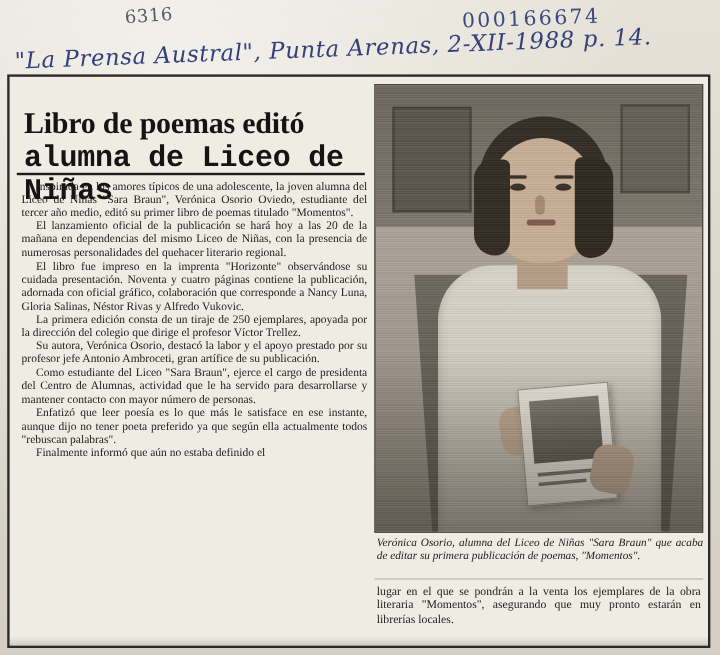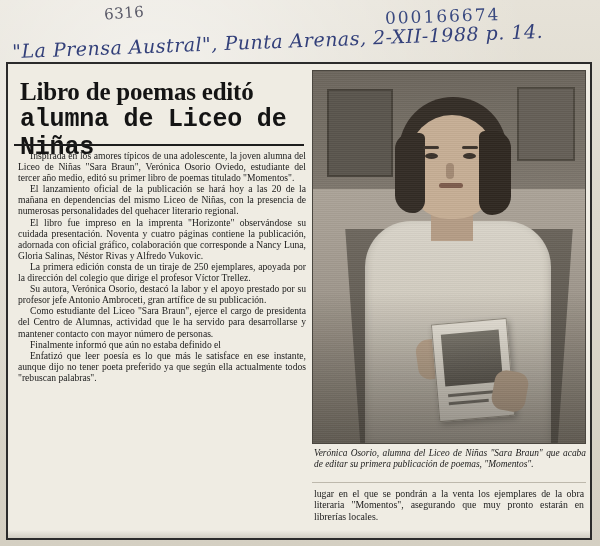--- a/index.html
+++ b/index.html
@@ -86,21 +86,21 @@
     height: 478px;
     border: 2px solid #2b2b2b;
     background: #efece3;
     box-sizing: border-box;
     overflow: hidden;
   }
 
   .clip-inner {
     position: absolute;
     inset: 0;
-    padding: 12px 8px 4px 10px;
+    padding: 24px 8px 4px 10px;
     box-sizing: border-box;
   }
 
   
   .headline {
     font-family: "Liberation Serif", serif;
     font-weight: bold;
     font-size: 25px;
     line-height: 1.12;
     color: #141414;
@@ -378,22 +378,22 @@
         </div>
         <div class="rule-under-head"></div>
 
         <div class="col-left">
           <p>Inspirada en los amores típicos de una adolescente, la joven alumna del Liceo de Niñas "Sara Braun", Verónica Osorio Oviedo, estudiante del tercer año medio, editó su primer libro de poemas titulado "Momentos".</p>
           <p>El lanzamiento oficial de la publicación se hará hoy a las 20 de la mañana en dependencias del mismo Liceo de Niñas, con la presencia de numerosas personalidades del quehacer literario regional.</p>
           <p>El libro fue impreso en la imprenta "Horizonte" observándose su cuidada presentación. Noventa y cuatro páginas contiene la publicación, adornada con oficial gráfico, colaboración que corresponde a Nancy Luna, Gloria Salinas, Néstor Rivas y Alfredo Vukovic.</p>
           <p>La primera edición consta de un tiraje de 250 ejemplares, apoyada por la dirección del colegio que dirige el profesor Víctor Trellez.</p>
           <p>Su autora, Verónica Osorio, destacó la labor y el apoyo prestado por su profesor jefe Antonio Ambroceti, gran artífice de su publicación.</p>
           <p>Como estudiante del Liceo "Sara Braun", ejerce el cargo de presidenta del Centro de Alumnas, actividad que le ha servido para desarrollarse y mantener contacto con mayor número de personas.</p>
+          <p>Enfatizó que leer poesía es lo que más le satisface en ese instante, aunque dijo no tener poeta preferido ya que según ella actualmente todos "rebuscan palabras".</p>
           <p>Finalmente informó que aún no estaba definido el</p>
-          <p>Enfatizó que leer poesía es lo que más le satisface en ese instante, aunque dijo no tener poeta preferido ya que según ella actualmente todos "rebuscan palabras".</p>
         </div>
 
         <div class="photo-wrap">
           <div class="photo">
             <div class="wall"></div>
             <div class="wall-dark-band"></div>
             <div class="wall-frame"></div>
             <div class="wall-frame2"></div>
 
             <div class="subj-jacket-l"></div>

